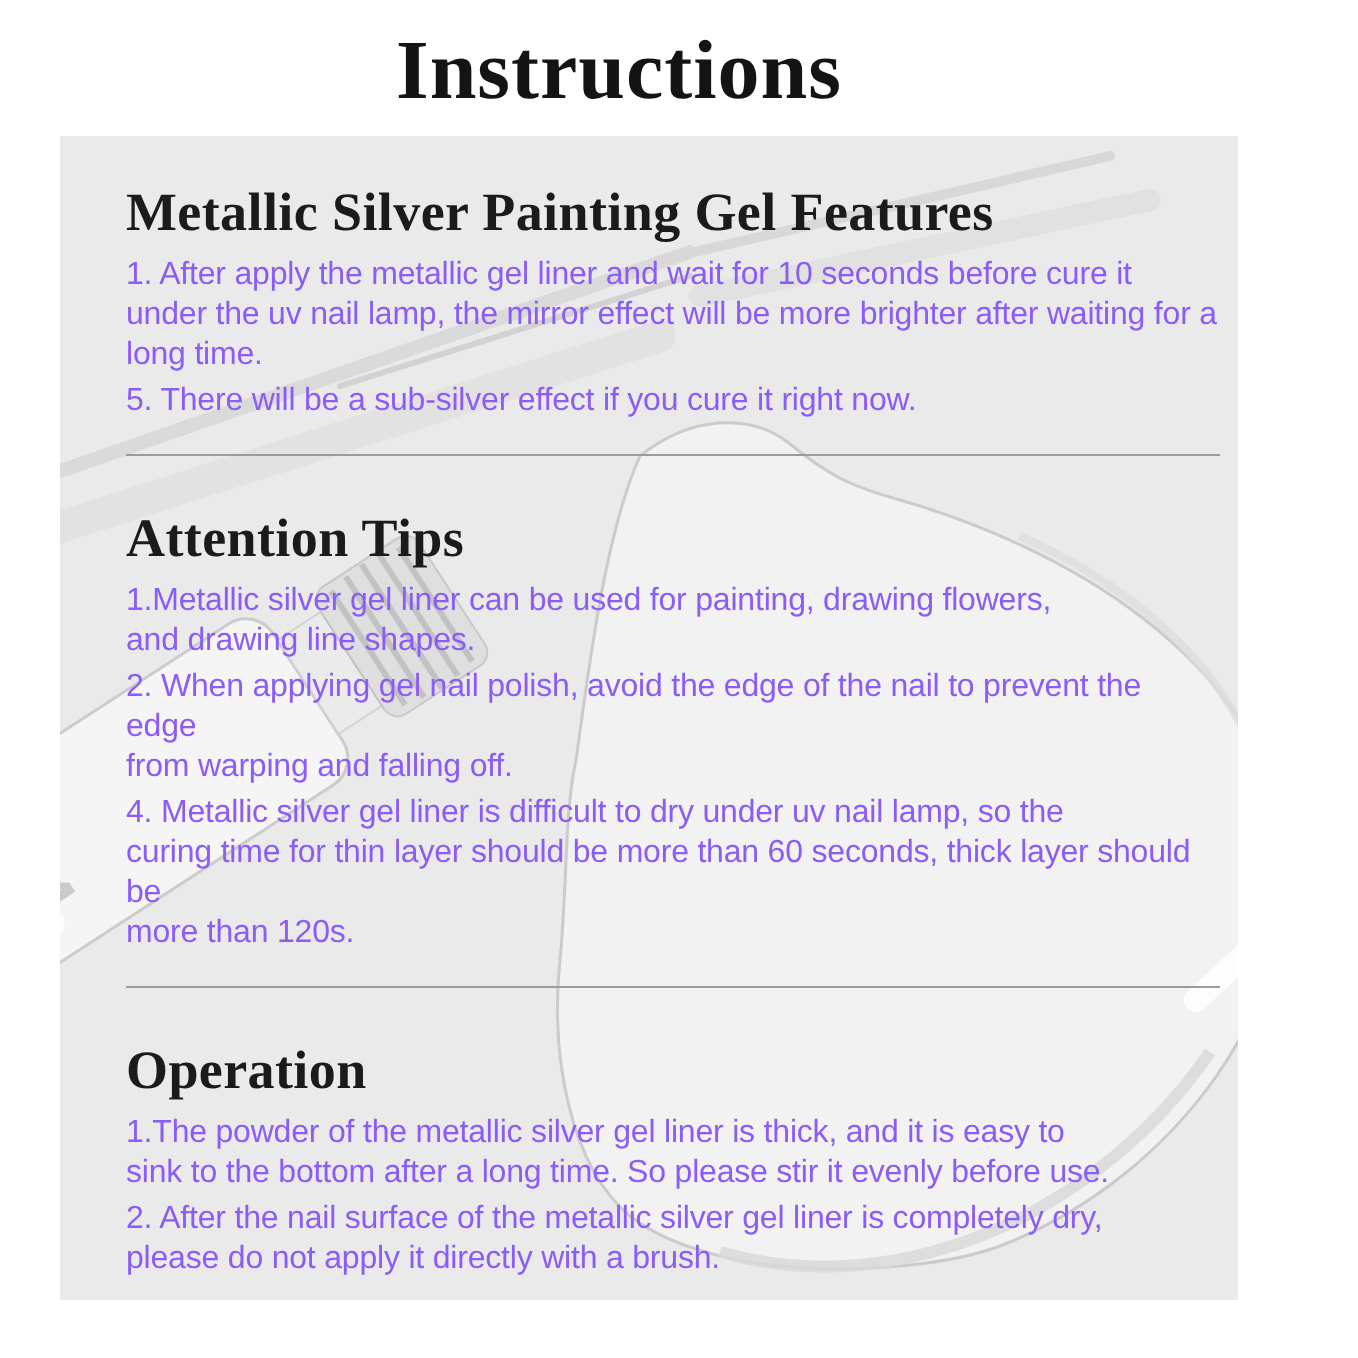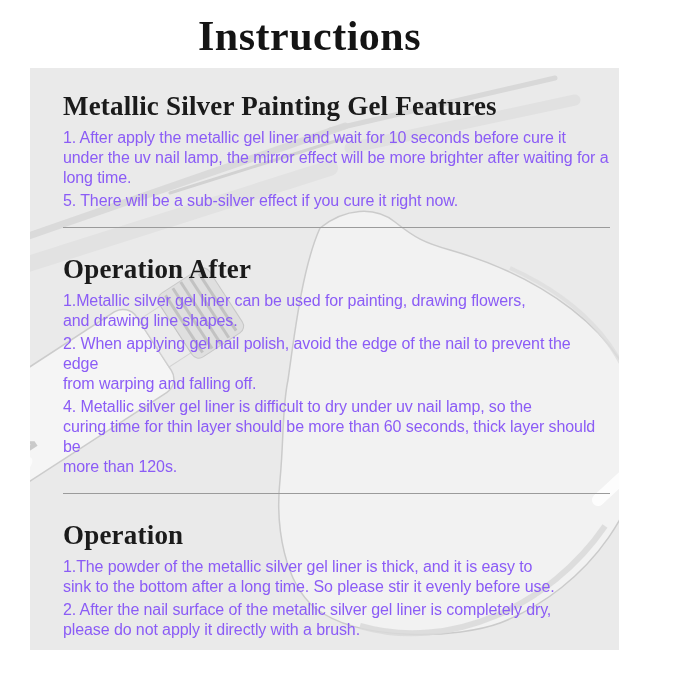--- a/index.html
+++ b/index.html
@@ -91,21 +91,21 @@
         <h2 class="section-heading">Metallic Silver Painting Gel Features</h2>
         <p class="item">1. After apply the metallic gel liner and wait for 10 seconds before cure it
 under the uv nail lamp, the mirror effect will be more brighter after waiting for a
 long time.</p>
         <p class="item">5. There will be a sub-silver effect if you cure it right now.</p>
       </section>
 
       <hr class="divider">
 
       <section>
-        <h2 class="section-heading">Operation After</h2>
+        <h2 class="section-heading">Attention Tips</h2>
         <p class="item">1.Metallic silver gel liner can be used for painting, drawing flowers,
 and drawing line shapes.</p>
         <p class="item">2. When applying gel nail polish, avoid the edge of the nail to prevent the edge
 from warping and falling off.</p>
         <p class="item">4. Metallic silver gel liner is difficult to dry under uv nail lamp, so the
 curing time for thin layer should be more than 60 seconds, thick layer should be
 more than 120s.</p>
       </section>
 
       <hr class="divider">

